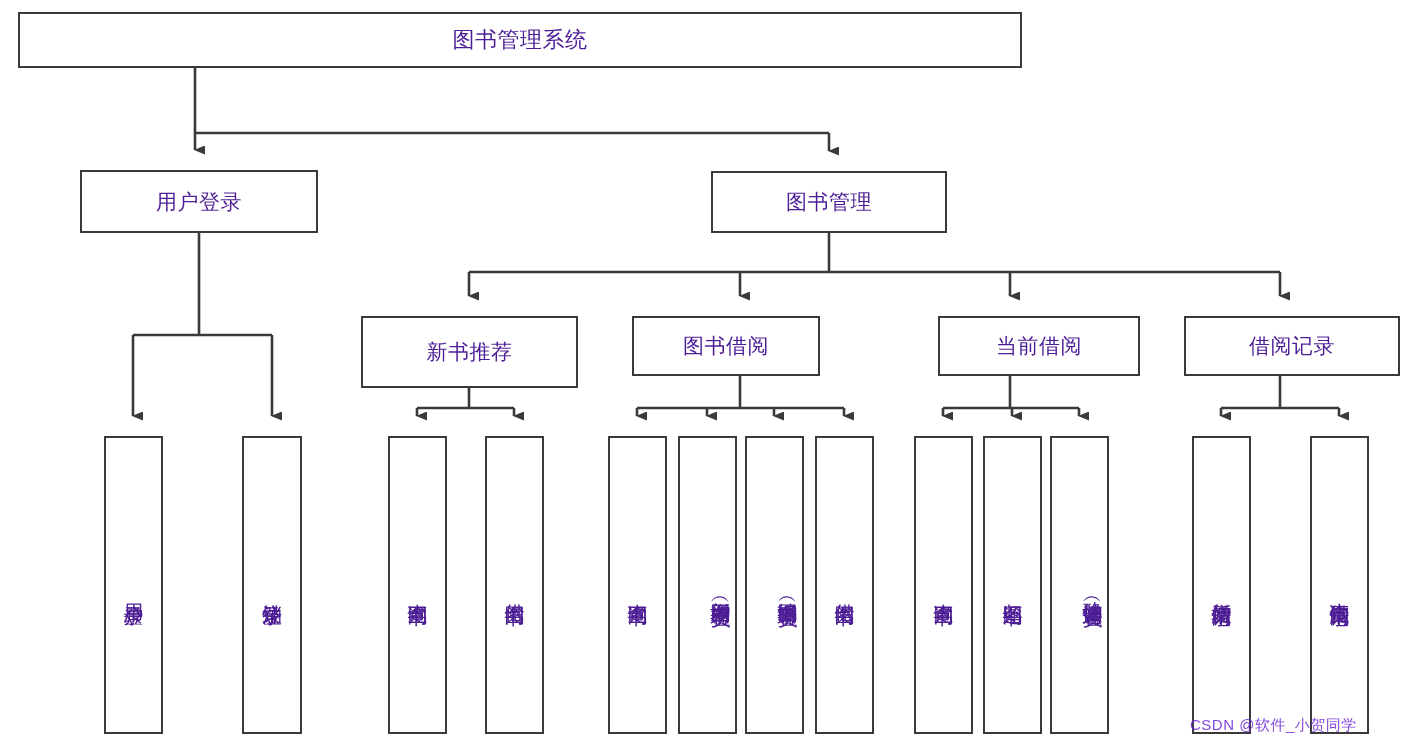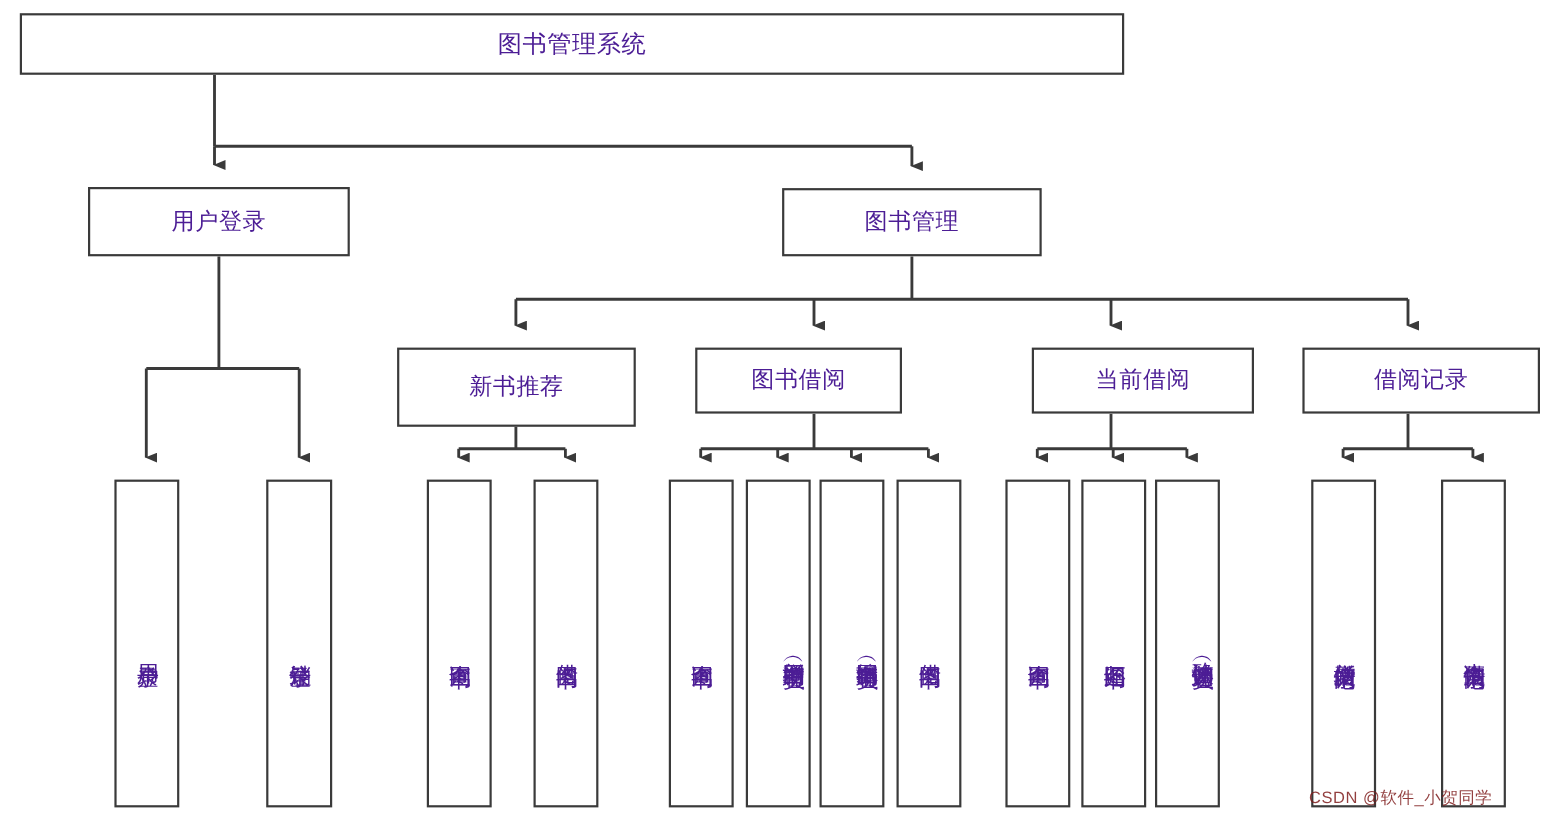--- a/index.html
+++ b/index.html
@@ -55,21 +55,21 @@
     text-align: left;
     white-space: pre-wrap;
     word-break: break-all;
   }
   .node.vert.centered {
     align-items: center;
   }
   .watermark {
     position: absolute;
     font-size: 15px;
-    color: #7f1d1d;
+    color: #6d28d9;
     letter-spacing: 0.5px;
     white-space: nowrap;
     opacity: 0.85;
   }
 </style>
 </head>
 <body>
 
 <div id="canvas">
 

